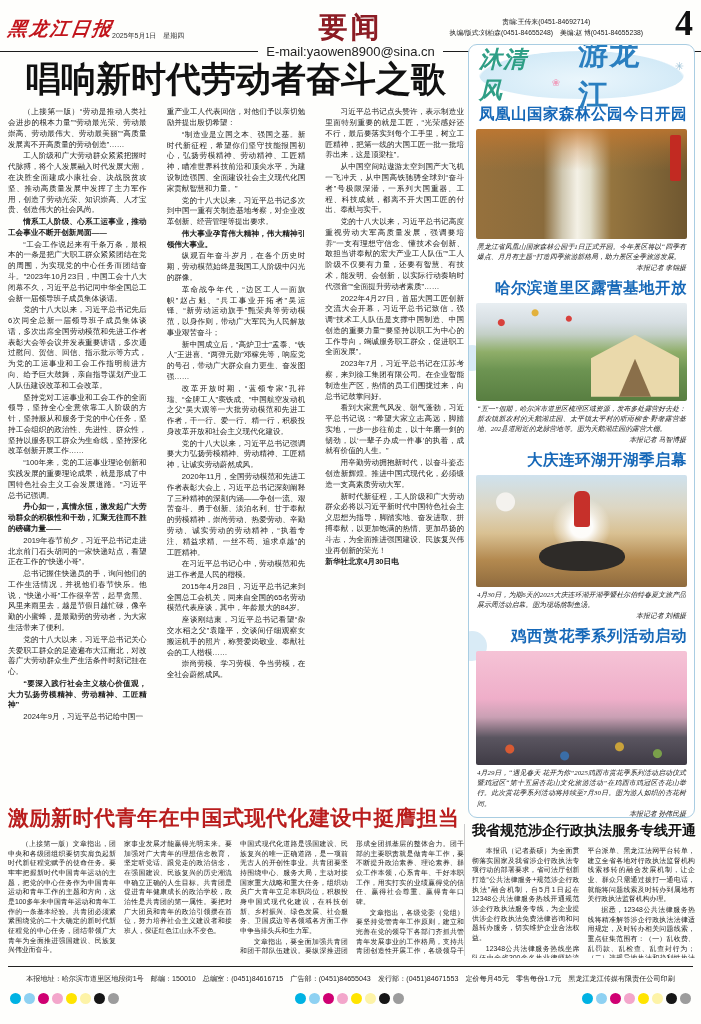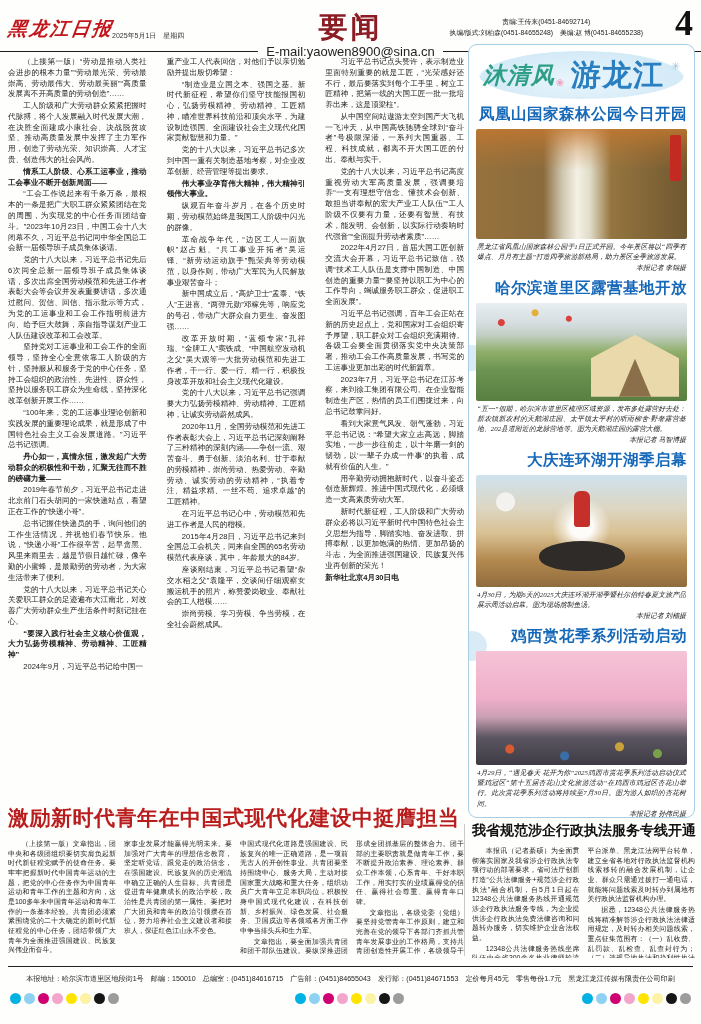--- a/index.html
+++ b/index.html
@@ -26,21 +26,21 @@
   .para{margin:0 0 1px;text-indent:2em;}
   .para.bold{font-weight:bold;}
   .para.noindent{text-indent:0;}
   .para.right{text-align:left;text-indent:0;font-weight:bold;}
   
   .sidebar{position:absolute;left:468px;top:44px;width:227px;height:774px;box-sizing:border-box;
            border:1.5px solid #a9cde2;border-radius:9px;padding:3px 7px;background:#fff;overflow:hidden;}
   .sb-bub{position:absolute;background:#d9ebf6;border-radius:50%;z-index:0;}
   .logo-band{position:relative;margin:3px auto 2px;width:205px;height:48px;border-radius:50%;
              background:radial-gradient(ellipse at 50% 60%,#eaf6fc 0%,#d3eaf7 70%,rgba(211,234,247,0) 72%);
-             display:flex;align-items:center;justify-content:center;gap:7px;}
+             display:flex;align-items:center;justify-content:flex-start;gap:18px;}
   .logo-a{font-size:23px;font-weight:bold;font-style:italic;color:#2f9e86;letter-spacing:1px;}
   .logo-b{font-size:30px;font-weight:bold;color:#2a7fc0;letter-spacing:1px;}
   .blossom{font-size:10px;color:#ef9ebc;margin:14px 0 0 -6px;}
   .windmill{font-size:11px;color:#9fc3d8;margin-top:-18px;}
   .sb-title{margin:5px 0 4px;text-align:right;font-size:15.5px;font-weight:bold;color:#1668b8;
             letter-spacing:0.5px;white-space:nowrap;position:relative;z-index:1;}
   .ph{position:relative;width:100%;border-radius:2px;overflow:hidden;z-index:1;}
   .ph1{height:110px;background-image:
       linear-gradient(180deg,rgba(197,120,47,.8) 0%,rgba(197,120,47,.3) 20%,rgba(197,120,47,0) 38%),
       linear-gradient(90deg,#96713d 0%,#8a6b3c 32%,#cfc7b0 41%,#f4f1e6 48%,#e0dcc8 54%,#95753f 64%,#6f5730 100%);}
@@ -101,20 +101,21 @@
     <div>执编/版式:刘柏森(0451-84655248)　美编:赵 博(0451-84655238)</div>
   </div>
   <div class="pagenum">4</div>
   <div class="rule-row">
     <div class="rule"></div>
     <div class="email">E-mail:yaowen8900@sina.cn</div>
     <div class="rule"></div>
   </div>
 
   <section class="art1">
+    <h1 class="art1-title">唱响新时代劳动者奋斗之歌</h1>
     <div class="cols">
       <div class="col">
           <p class="para">（上接第一版）“劳动是推动人类社会进步的根本力量”“劳动最光荣、劳动最崇高、劳动最伟大、劳动最美丽”“高质量发展离不开高质量的劳动创造”……</p>
           <p class="para">工人阶级和广大劳动群众紧紧把握时代脉搏，将个人发展融入时代发展大潮，在决胜全面建成小康社会、决战脱贫攻坚、推动高质量发展中发挥了主力军作用，创造了劳动光荣、知识崇高、人才宝贵、创造伟大的社会风尚。</p>
           <p class="para bold">情系工人阶级、心系工运事业，推动工会事业不断开创新局面——</p>
           <p class="para">“工会工作说起来有千条万条，最根本的一条是把广大职工群众紧紧团结在党的周围，为实现党的中心任务而团结奋斗。”2023年10月23日，中国工会十八大闭幕不久，习近平总书记同中华全国总工会新一届领导班子成员集体谈话。</p>
           <p class="para">党的十八大以来，习近平总书记先后6次同全总新一届领导班子成员集体谈话，多次出席全国劳动模范和先进工作者表彰大会等会议并发表重要讲话，多次通过慰问、贺信、回信、指示批示等方式，为党的工运事业和工会工作指明前进方向、给予巨大鼓舞，亲自指导谋划产业工人队伍建设改革和工会改革。</p>
           <p class="para">坚持党对工运事业和工会工作的全面领导，坚持全心全意依靠工人阶级的方针，坚持服从和服务于党的中心任务，坚持工会组织的政治性、先进性、群众性，坚持以服务职工群众为生命线，坚持深化改革创新开展工作……</p>
           <p class="para">“100年来，党的工运事业理论创新和实践发展的重要理论成果，就是形成了中国特色社会主义工会发展道路。”习近平总书记强调。</p>
           <p class="para bold">丹心如一，真情永恒，激发起广大劳动群众的积极性和干劲，汇聚无往而不胜的磅礴力量——</p>
@@ -138,21 +139,20 @@
           <p class="para">在习近平总书记心中，劳动模范和先进工作者是人民的楷模。</p>
           <p class="para">2015年4月28日，习近平总书记来到全国总工会机关，同来自全国的65名劳动模范代表座谈，其中，年龄最大的84岁。</p>
           <p class="para">座谈刚结束，习近平总书记看望“杂交水稻之父”袁隆平，交谈间仔细观察女搬运机手的照片，称赞爱岗敬业、奉献社会的工人楷模……</p>
           <p class="para">崇尚劳模、学习劳模、争当劳模，在全社会蔚然成风。</p>
         </div>
       <div class="col">
           <p class="para">习近平总书记点头赞许，表示制造业里面特别重要的就是工匠，“光荣感好还不行，最后要落实到每个工手里，树立工匠精神，把第一线的大国工匠一批一批培养出来，这是顶梁柱”。</p>
           <p class="para">从中国空间站遨游太空到国产大飞机一飞冲天，从中国高铁驰骋全球到“奋斗者”号极限深潜，一系列大国重器、工程、科技成就，都离不开大国工匠的付出、奉献与实干。</p>
           <p class="para">党的十八大以来，习近平总书记高度重视劳动大军高质量发展，强调要培养“一支有理想守信念、懂技术会创新、敢担当讲奉献的宏大产业工人队伍”“工人阶级不仅要有力量，还要有智慧、有技术，能发明、会创新，以实际行动奏响时代强音”“全面提升劳动者素质”……</p>
           <p class="para">2022年4月27日，首届大国工匠创新交流大会开幕，习近平总书记致信，强调“技术工人队伍是支撑中国制造、中国创造的重要力量”“要坚持以职工为中心的工作导向，竭诚服务职工群众，促进职工全面发展”。</p>
-          <p class="para">习近平总书记强调，百年工会正站在新的历史起点上，党和国家对工会组织寄予厚望，职工群众对工会组织充满期待。各级工会要全面贯彻落实党中央决策部署，推动工会工作高质量发展，书写党的工运事业更加出彩的时代新篇章。</p>
           <p class="para">2023年7月，习近平总书记在江苏考察，来到徐工集团有限公司。在企业智能制造生产区，热情的员工们围拢过来，向总书记鼓掌问好。</p>
           <p class="para">看到大家意气风发、朝气蓬勃，习近平总书记说：“希望大家立志高远，脚踏实地，一步一步往前走，以十年磨一剑的韧劲，以‘一辈子办成一件事’的执着，成就有价值的人生。”</p>
           <p class="para">用辛勤劳动拥抱新时代，以奋斗姿态创造新辉煌。推进中国式现代化，必须锻造一支高素质劳动大军。</p>
           <p class="para">新时代新征程，工人阶级和广大劳动群众必将以习近平新时代中国特色社会主义思想为指导，脚踏实地、奋发进取、拼搏奉献，以更加饱满的热情、更加昂扬的斗志，为全面推进强国建设、民族复兴伟业再创新的荣光！</p>
           <p class="para right">新华社北京4月30日电</p>
         </div>
     </div>
   </section>
 
   <aside class="sidebar">

